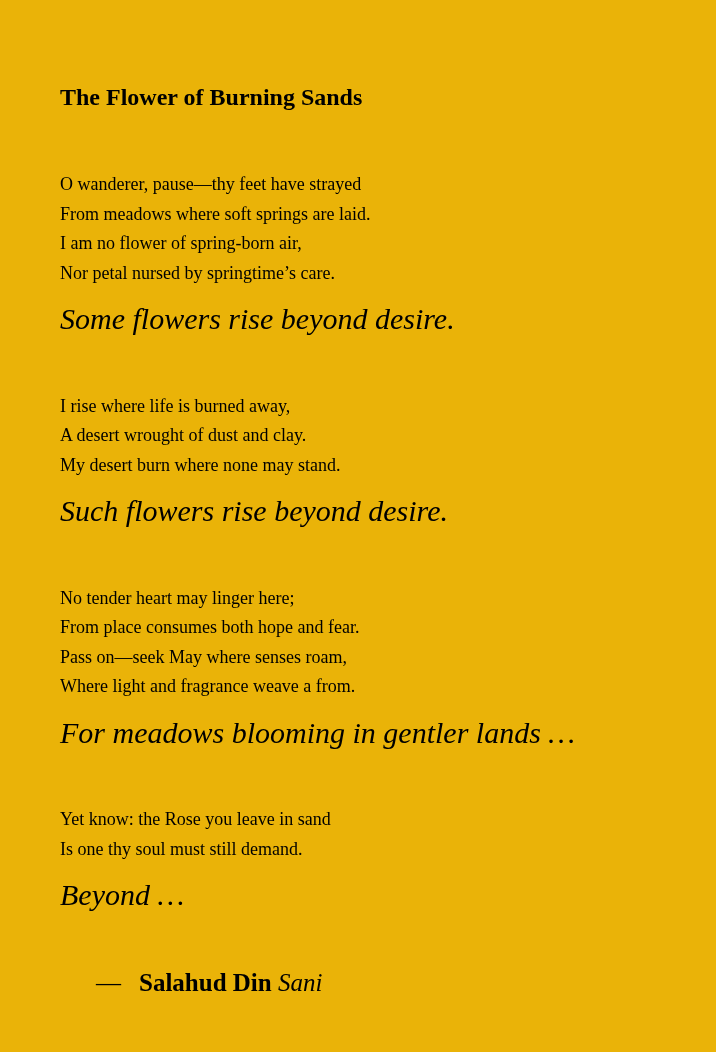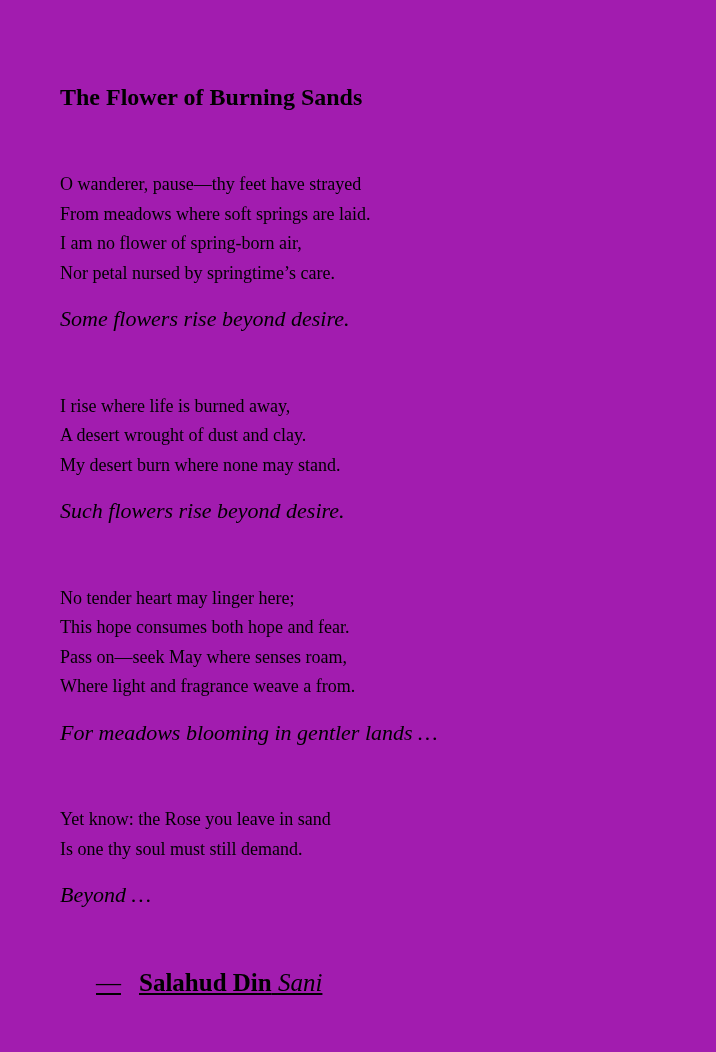--- a/index.html
+++ b/index.html
@@ -4,21 +4,21 @@
 <style>
   html, body {
     margin: 0;
     padding: 0;
     background: #ffffff;
   }
   .page {
     position: relative;
     width: 716px;
     height: 1052px;
-    background: #a21caf;
+    background: #eab308;
     color: #000000;
     font-family: "Liberation Serif", "DejaVu Serif", serif;
     box-sizing: border-box;
     padding: 84px 44px 0 60px;
     overflow: hidden;
   }
   .title {
     font-size: 24px;
     font-weight: bold;
     line-height: 26px;
@@ -27,32 +27,31 @@
   .verse {
     font-size: 18px;
     line-height: 29.5px;
     margin: 0 0 16px 0;
   }
   .verse .line {
     display: block;
     white-space: nowrap;
   }
   .refrain {
-    font-size: 22px;
+    font-size: 30px;
     line-height: 29.5px;
     font-style: italic;
     margin: 0 0 58px 0;
     white-space: nowrap;
   }
   .attribution {
     font-size: 25px;
     line-height: 30px;
     margin: 2px 0 0 36px;
     white-space: nowrap;
-    text-decoration: underline;
   }
   .attribution .dash {
     margin-right: 18px;
   }
   .attribution .author {
     font-weight: bold;
   }
   .attribution .epithet {
     font-style: italic;
   }
@@ -79,21 +78,21 @@
       <span class="line">I rise where life is burned away,</span>
       <span class="line">A desert wrought of dust and clay.</span>
       <span class="line">My desert burn where none may stand.</span>
     </p>
     <p class="refrain">Such flowers rise beyond desire.</p>
   </div>
 
   <div>
     <p class="verse">
       <span class="line">No tender heart may linger here;</span>
-      <span class="line">This hope consumes both hope and fear.</span>
+      <span class="line">From place consumes both hope and fear.</span>
       <span class="line">Pass on—seek May where senses roam,</span>
       <span class="line">Where light and fragrance weave a from.</span>
     </p>
     <p class="refrain">For meadows blooming in gentler lands …</p>
   </div>
 
   <div>
     <p class="verse">
       <span class="line">Yet know: the Rose you leave in sand</span>
       <span class="line">Is one thy soul must still demand.</span>

